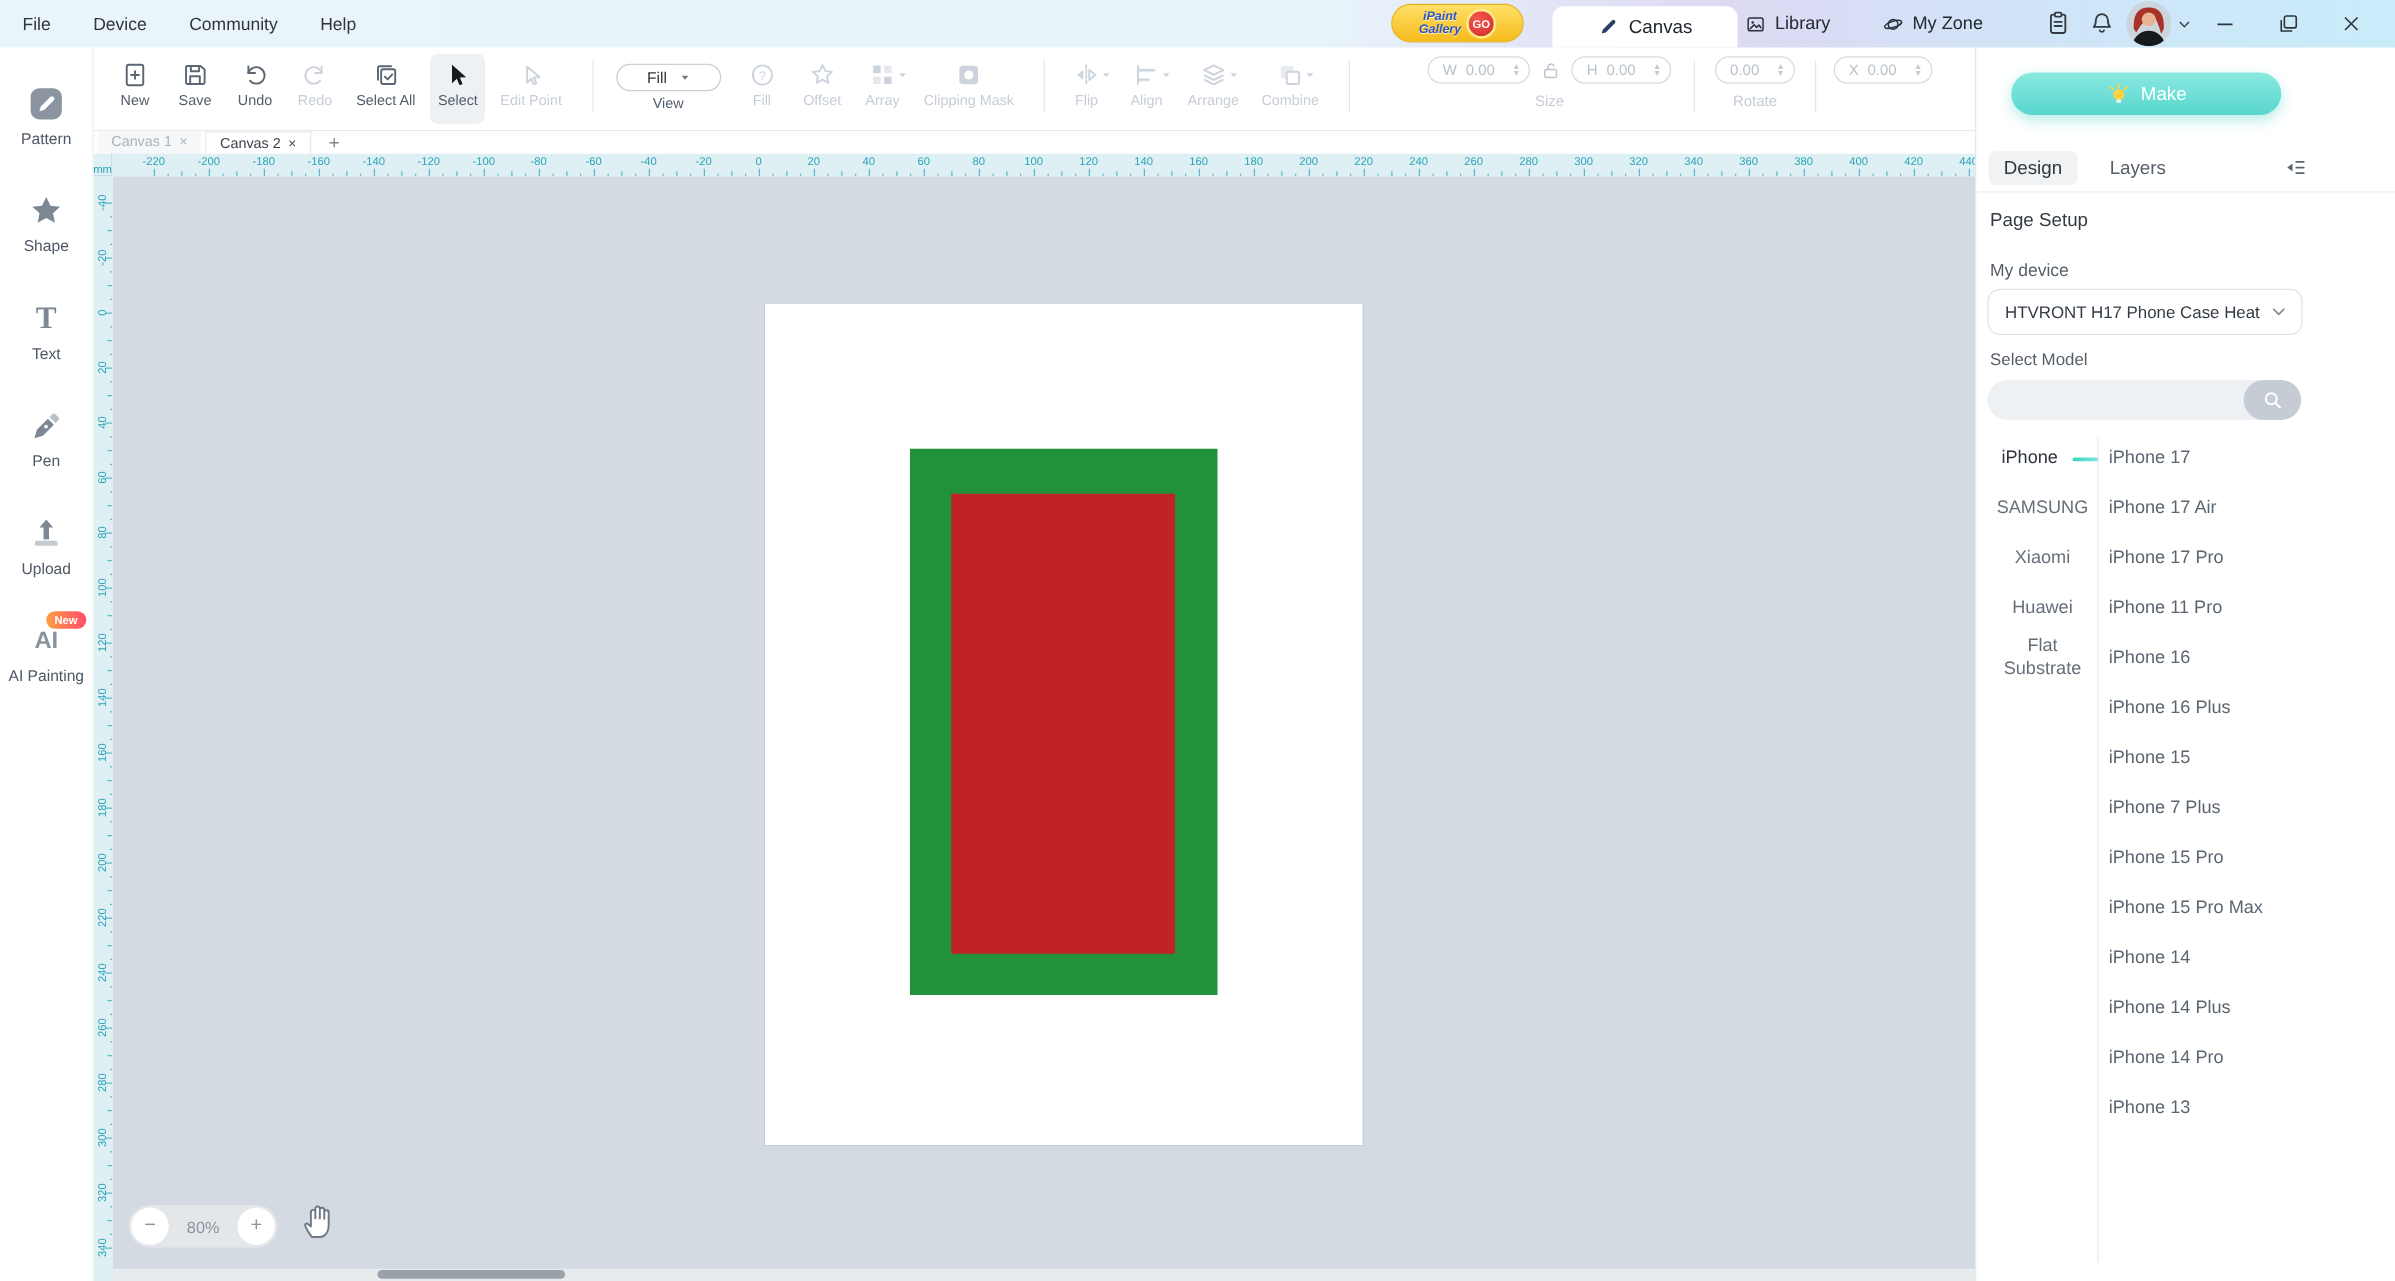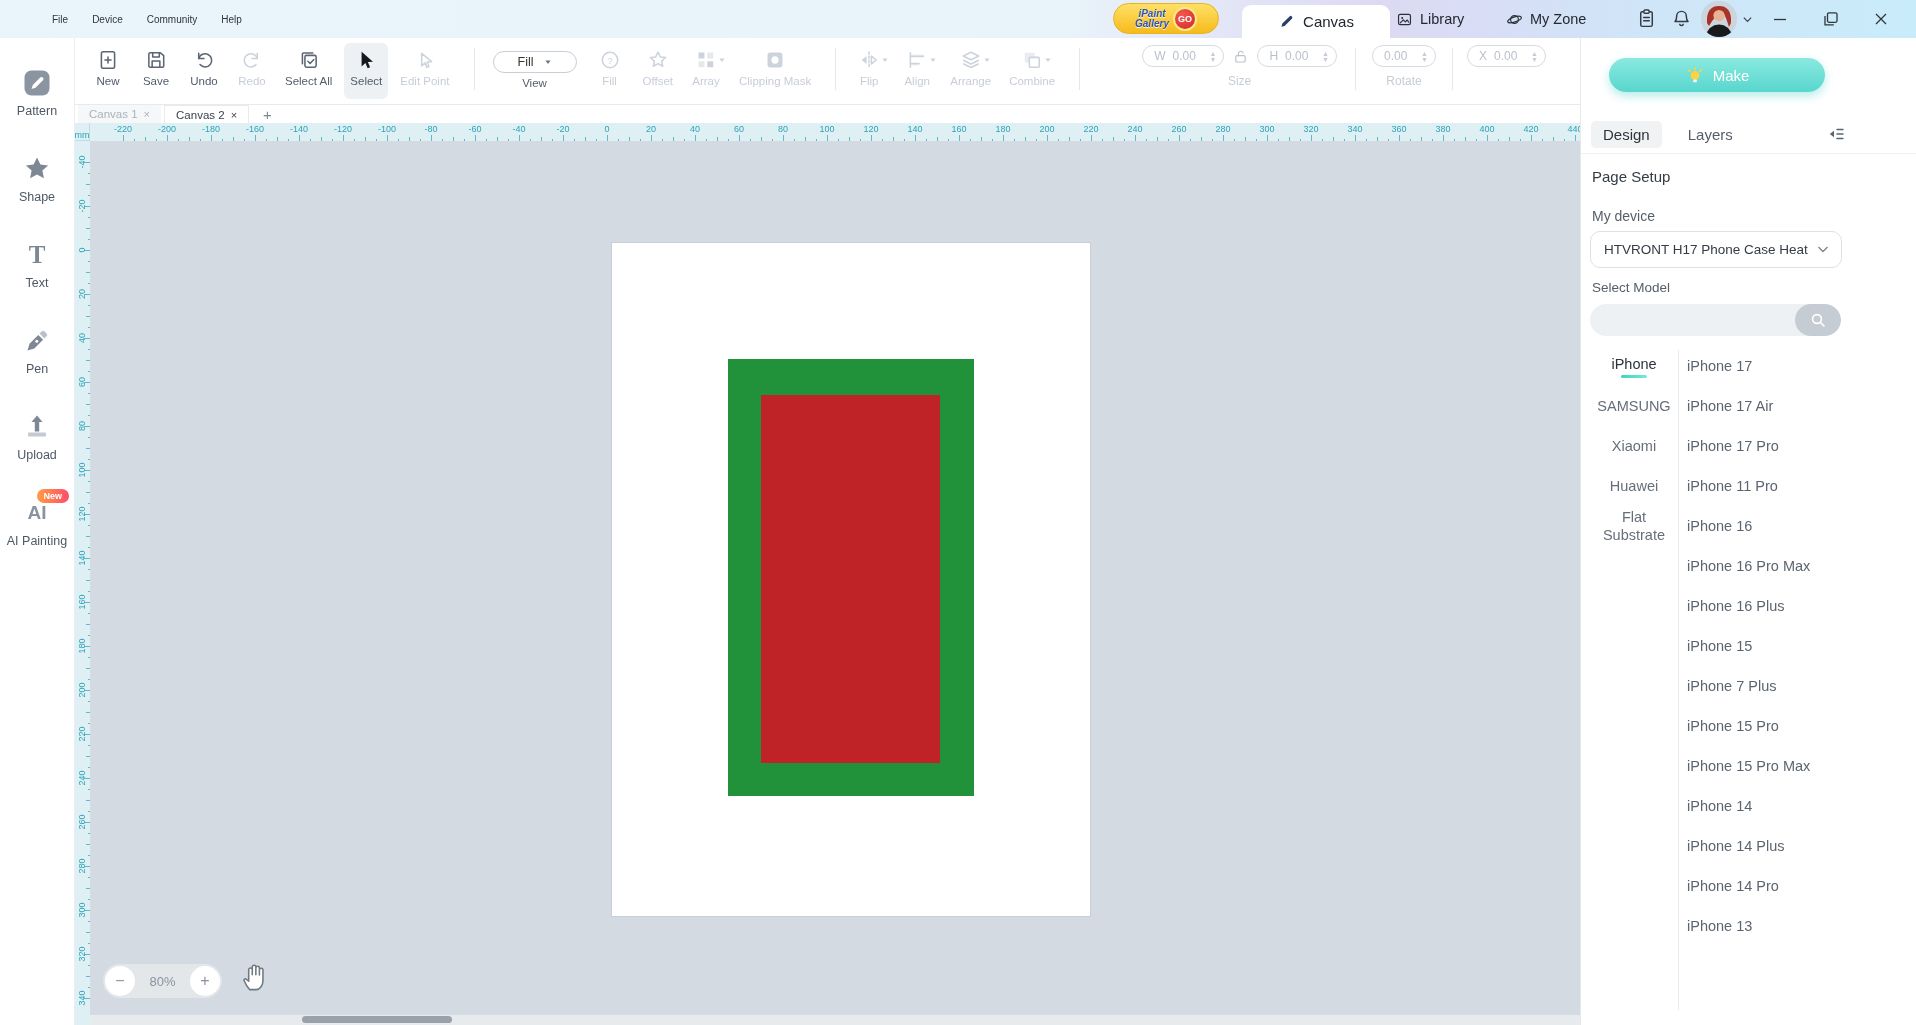--- a/index.html
+++ b/index.html
@@ -3,21 +3,21 @@
 <meta charset="utf-8">
 <style>
   * { margin:0; padding:0; box-sizing:border-box; }
   html,body { width:1916px; height:1025px; overflow:hidden; }
   body { position:relative; font-family:"Liberation Sans","DejaVu Sans",sans-serif; background:#fff; color:#333; }
   svg { display:block; width:100%; height:100%; }
 
   
   .topbar { position:absolute; left:0; top:0; width:1916px; height:38px;
     background:linear-gradient(90deg,#eaf5fb 0%,#e9f4fa 55%,#ddd9f3 72%,#cfe5f8 86%,#c9ecfa 100%); z-index:8; }
-  .menubar { position:absolute; left:14px; top:0; height:38px; display:flex; align-items:center; gap:16px; font-size:10px; color:#2f353c;margin-left:34px; }
+  .menubar { position:absolute; left:14px; top:0; height:38px; display:flex; align-items:center; gap:26px; font-size:14px; color:#2f353c; }
   .menu-item { padding:0 4px; cursor:default; }
   .gallery-badge { position:absolute; left:1113px; top:3px; width:106px; height:31px; border-radius:16px;
     background:linear-gradient(#ffe066,#f6bb1c); border:1px solid #e8b322; display:flex; align-items:center; justify-content:center; gap:4px; }
   .gb-text { font-size:10px; line-height:10px; font-weight:bold; font-style:italic; color:#2c55c4; text-align:center; text-shadow:0 1px 0 rgba(255,255,255,.8); }
   .gb-go { width:24px; height:24px; border-radius:50%; background:radial-gradient(circle at 35% 30%,#f4574d,#cf2c28); border:2px solid #ffe98a; color:#fff; font-size:9px; font-weight:bold; display:flex; align-items:center; justify-content:center; }
   .canvas-tab { position:absolute; left:1242px; top:5px; width:148px; height:33px; background:#fff; border-radius:9px 9px 0 0;
     display:flex; align-items:center; justify-content:center; gap:8px; font-size:15px; color:#20262e; }
   .canvas-tab .ticn { width:17px; height:17px; color:#274066; }
   .top-tab { position:absolute; top:0; height:38px; display:flex; align-items:center; gap:7px; font-size:14.5px; color:#23292f; }
   #tab-library { left:1396px; } #tab-myzone { left:1506px; }
@@ -107,21 +107,21 @@
     display:flex; align-items:center; justify-content:space-between; padding:0 12px 0 13px; font-size:13.5px; color:#333b44; background:#fff; }
   .device-dd .dd-caret { width:12px; height:9px; color:#7a848f; flex-shrink:0; margin-left:8px; }
   .device-dd .dval { white-space:nowrap; overflow:hidden; }
   .p-label-model { position:absolute; left:11px; top:242px; font-size:13.5px; color:#555e68; }
   .searchbox { position:absolute; left:9px; top:266px; width:251px; height:32px; border-radius:16px; background:#eef1f4; display:flex; overflow:hidden; }
   .search-input { flex:1; border:none; background:transparent; padding:0 12px; font-size:13px; color:#333; outline:none; font-family:inherit; }
   .search-btn { width:46px; height:32px; border-radius:16px; background:#c5ccd4; display:flex; align-items:center; justify-content:center; color:#fff; flex-shrink:0; }
   .search-btn .sic { width:16px; height:16px; }
   .listwrap { position:absolute; left:0; top:308px; bottom:0; width:336px; overflow:hidden; }
   .brandcol { position:absolute; left:8px; top:0; width:90px; }
-  .brand { height:40px; display:flex; flex-direction:column; align-items:center; justify-content:center; font-size:14.5px; color:#666f79; text-align:center; line-height:18px; }
+  .brand { height:40px; display:flex; flex-direction:row; align-items:center; justify-content:center; font-size:14.5px; color:#666f79; text-align:center; line-height:18px; }
   .brand.active { color:#2c333c; }
   .brand .bu { width:26px; height:3px; border-radius:2px; background:linear-gradient(90deg,#37d6c0,#7ae8d9); margin-top:2px; }
   .listdiv { position:absolute; left:97px; top:4px; height:660px; width:1px; background:#e7eaee; }
   .modelcol { position:absolute; left:106px; top:0; right:4px; }
   .model { height:40px; line-height:40px; font-size:14.5px; color:#5b6570; white-space:nowrap; }
 </style>
 </head>
 <body>
 
 <header class="topbar">
@@ -873,21 +873,20 @@
           <div style="width: 88px;">Flat Substrate</div>
         </div>
       </div>
     <div class="listdiv"></div>
     <div class="modelcol" id="modelcol">
         <div class="model">iPhone 17</div>
         <div class="model">iPhone 17 Air</div>
         <div class="model">iPhone 17 Pro</div>
         <div class="model">iPhone 11 Pro</div>
         <div class="model">iPhone 16</div>
-        <div class="model">iPhone 16 Pro Max</div>
         <div class="model">iPhone 16 Plus</div>
         <div class="model">iPhone 15</div>
         <div class="model">iPhone 7 Plus</div>
         <div class="model">iPhone 15 Pro</div>
         <div class="model">iPhone 15 Pro Max</div>
         <div class="model">iPhone 14</div>
         <div class="model">iPhone 14 Plus</div>
         <div class="model">iPhone 14 Pro</div>
         <div class="model">iPhone 13</div>
       </div>

